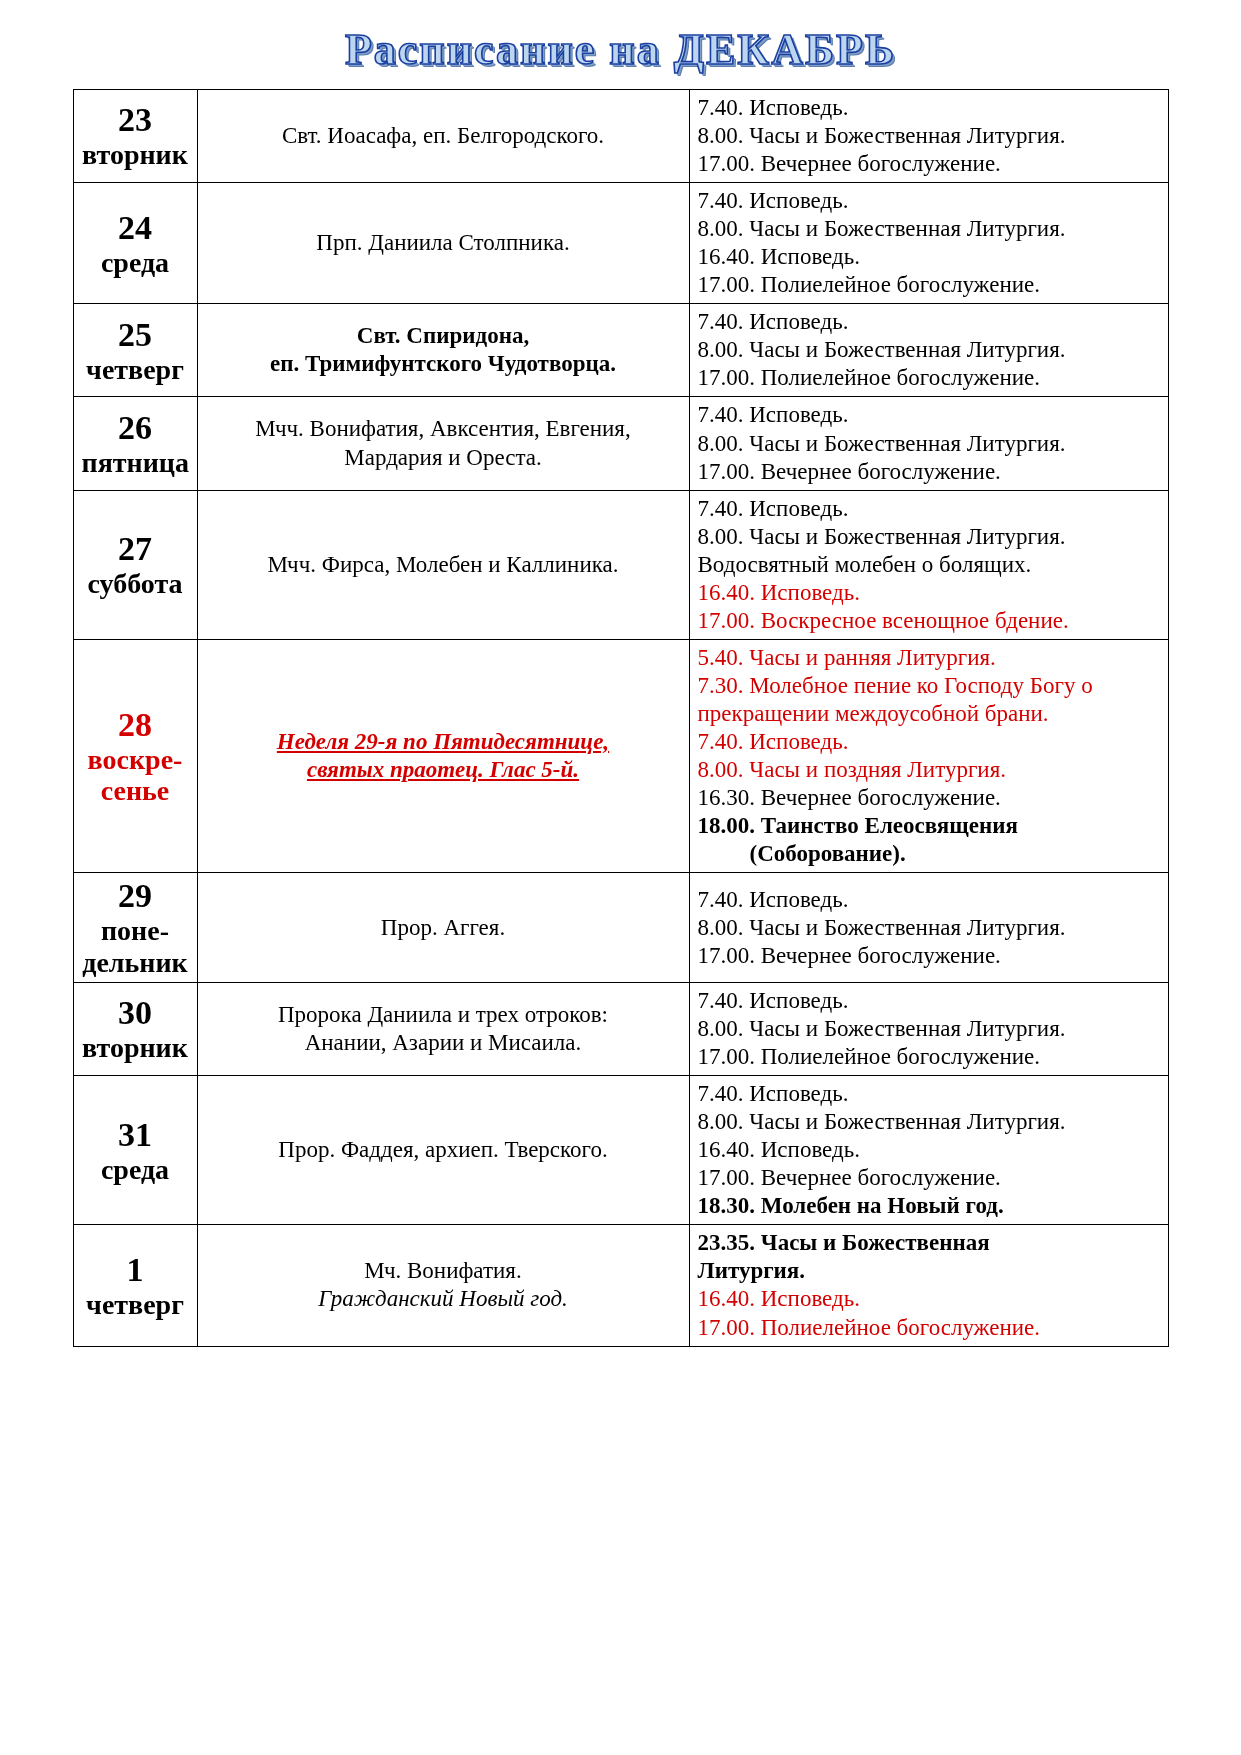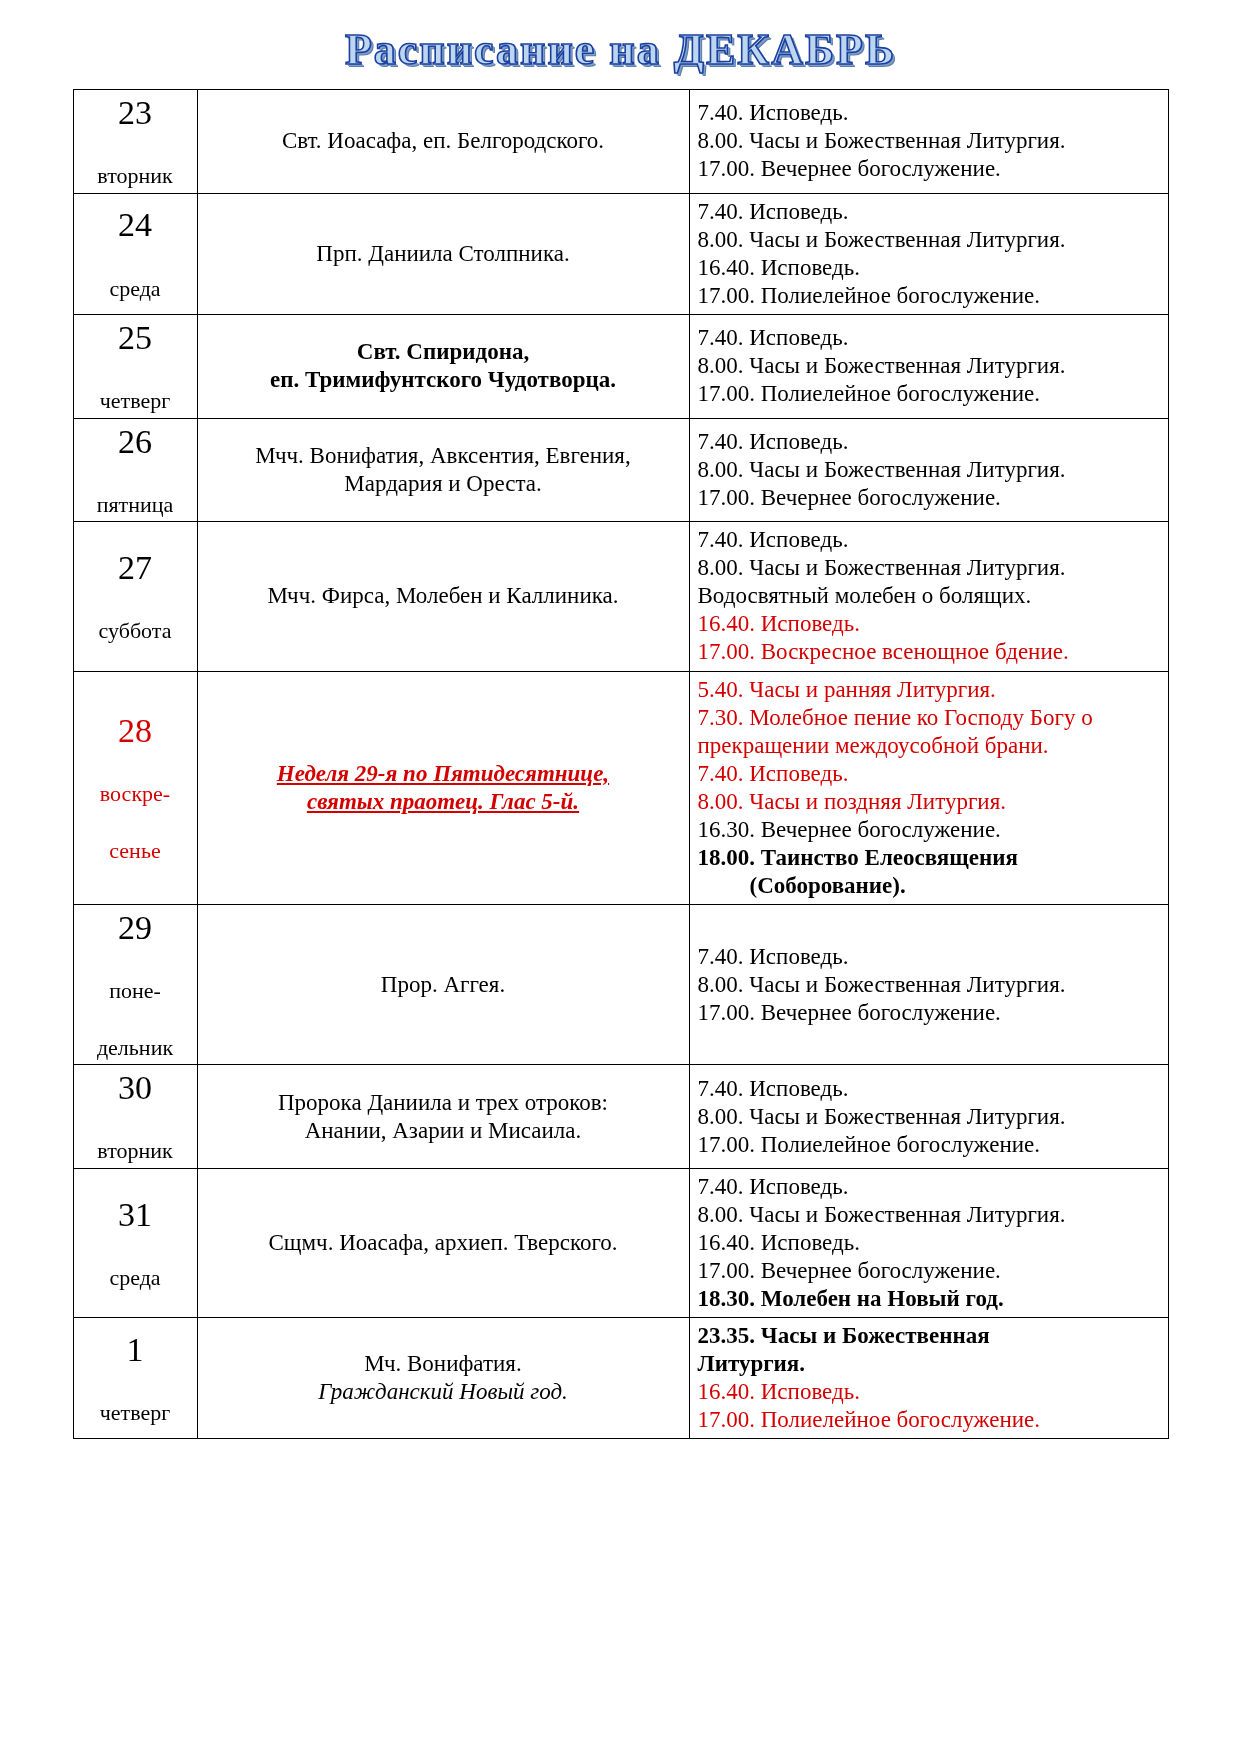--- a/index.html
+++ b/index.html
@@ -49,31 +49,31 @@
     font-size: 23px;
     line-height: 1.22;
   }
   col.c-date { width: 124px; }
   col.c-feast { width: 492px; }
   col.c-serv  { width: 479px; }
 
   td.date {
     text-align: center;
     padding: 6px 2px;
+    font-weight: bold;
   }
   td.date .num {
     font-size: 34px;
     line-height: 1.12;
     display: block;
   }
   td.date .dow {
-    font-size: 22px;
+    font-size: 28px;
     line-height: 1.12;
     display: block;
-    margin-top: 32px;
   }
   td.feast {
     text-align: center;
     padding: 6px 10px;
   }
   td.serv {
     text-align: left;
     vertical-align: middle;
     padding: 5px 8px;
   }
@@ -231,21 +231,21 @@
           <span class="ln">17.00. Полиелейное богослужение.</span>
         </td>
       </tr>
 
       <tr>
         <td class="date">
           <span class="num">31</span>
           <span class="dow">среда</span>
         </td>
         <td class="feast">
-          <span class="ln">Сщмч. Иоасафа, архиеп. Тверского.</span>
+          <span class="ln">Прор. Фаддея, архиеп. Тверского.</span>
         </td>
         <td class="serv">
           <span class="ln">7.40. Исповедь.</span>
           <span class="ln">8.00. Часы и Божественная Литургия.</span>
           <span class="ln">16.40. Исповедь.</span>
           <span class="ln">17.00. Вечернее богослужение.</span>
           <span class="ln bold">18.30. Молебен на Новый год.</span>
         </td>
       </tr>
 

